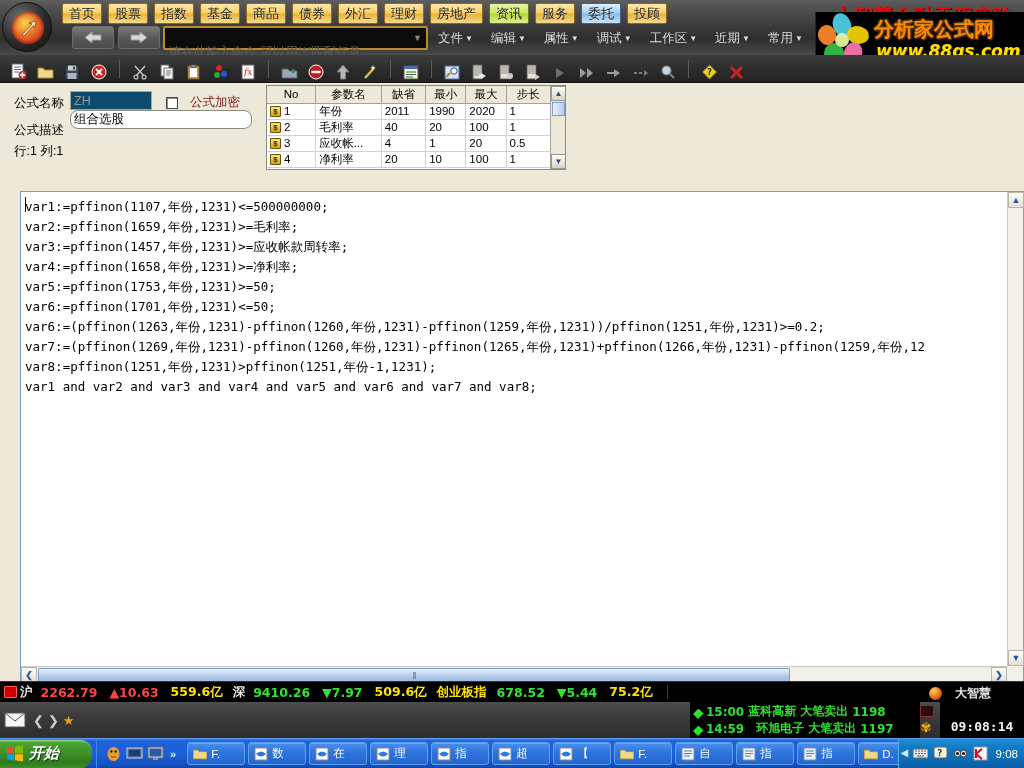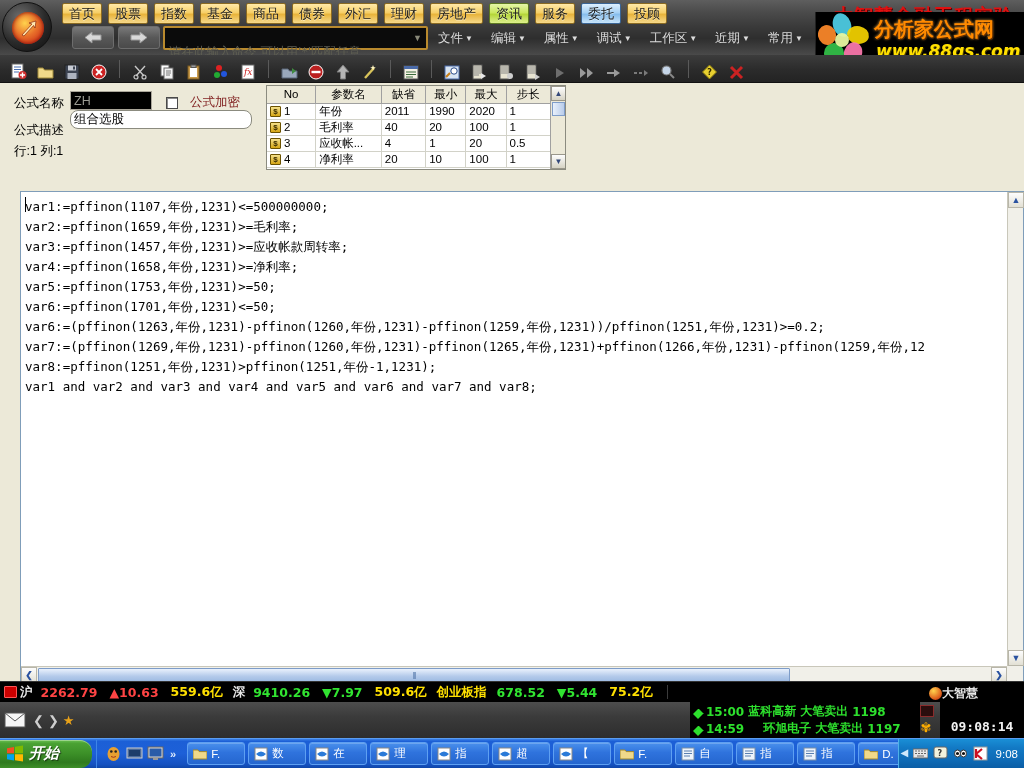--- a/index.html
+++ b/index.html
@@ -129,21 +129,21 @@
     background: #ece9d8;
   }
 
   .prop-area { position: absolute; left: 0; top: 0; width: 1024px; height: 98px; }
   .lbl { position: absolute; font-size: 12.5px; color: #000; }
   .fld {
     position: absolute; border: 1px solid #8b8b7f; background: #fff;
     font-size: 12.5px; display: flex; align-items: center; padding: 0 3px;
     color: #000;
   }
-  .fld.disabled { background: #000000; color: #9a9a92; border-color: #aaa69a; }
+  .fld.disabled { background: #0c4a6e; color: #9a9a92; border-color: #aaa69a; }
 
   .chk-wrap { position: absolute; display: flex; align-items: center; gap: 5px; }
   .chk {
     width: 12px; height: 12px; background: #fff; border: 1px solid #4a4a4a;
     box-shadow: inset 1px 1px 0 #8c8c8c;
   }
   .chk-lbl { font-size: 12.5px; color: #7f1d1d; margin-left: 7px; }
 
   .rowcol { position: absolute; left: 14px; top: 60px; font-size: 12.5px; color: #000; }
 
@@ -282,21 +282,21 @@
   }
   .clockbox {
     position: absolute; left: 940px; top: 702px; width: 84px; height: 36px;
     background: #000; color: #f2f2f2; font-size: 13px; font-weight: bold;
     font-family: "DejaVu Sans Mono", monospace;
     display: flex; align-items: flex-end; justify-content: center; padding-bottom: 4px;
   }
   .dzh-logo {
     position: absolute; left: 925px; top: 683px; width: 99px; height: 20px;
     background: #000; color: #e8e8e8; font-size: 12px; font-weight: bold;
-    display: flex; align-items: center; gap: 0; padding-left: 4px;
+    display: flex; align-items: center; gap: 13px; padding-left: 4px;
   }
   .dzh-orb {
     width: 13px; height: 13px; border-radius: 50%;
     background: radial-gradient(circle at 35% 30%, #ffd24d, #e0661f 60%, #a81c0a);
   }
   .mini-sq {
     position: absolute; left: 920px; top: 705px; width: 14px; height: 12px;
     background: #2a0d0d; border: 1px solid #8a2b2b;
   }
   .mini-gear {
@@ -753,21 +753,21 @@
     <div class="alert-row">
       <span class="diamond"></span>
       <span>15:00</span>
       <span style="margin-left:4px">蓝科高新</span>
       <span style="margin-left:4px">大笔卖出</span>
       <span style="margin-left:4px">1198</span>
     </div>
     <div class="alert-row">
       <span class="diamond"></span>
       <span>14:59</span>
-      <span style="margin-left:19px">环旭电子</span>
+      <span style="margin-left:12px">环旭电子</span>
       <span style="margin-left:4px">大笔卖出</span>
       <span style="margin-left:4px">1197</span>
     </div>
   </div>
   <div class="mini-sq"></div>
   <div class="mini-gear">✾</div>
 
   <div class="clockbox">09:08:14</div>
 
   <div class="taskbar">

